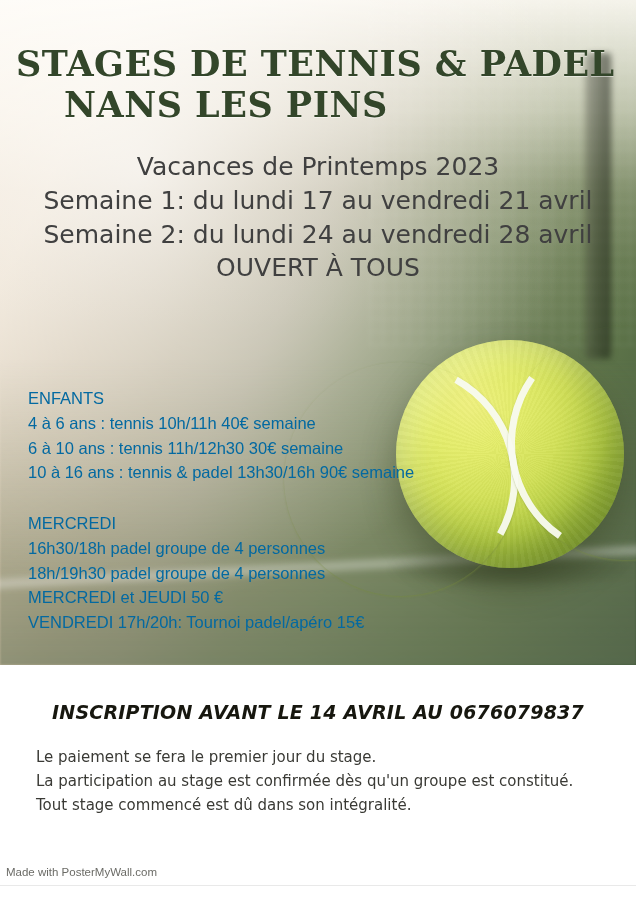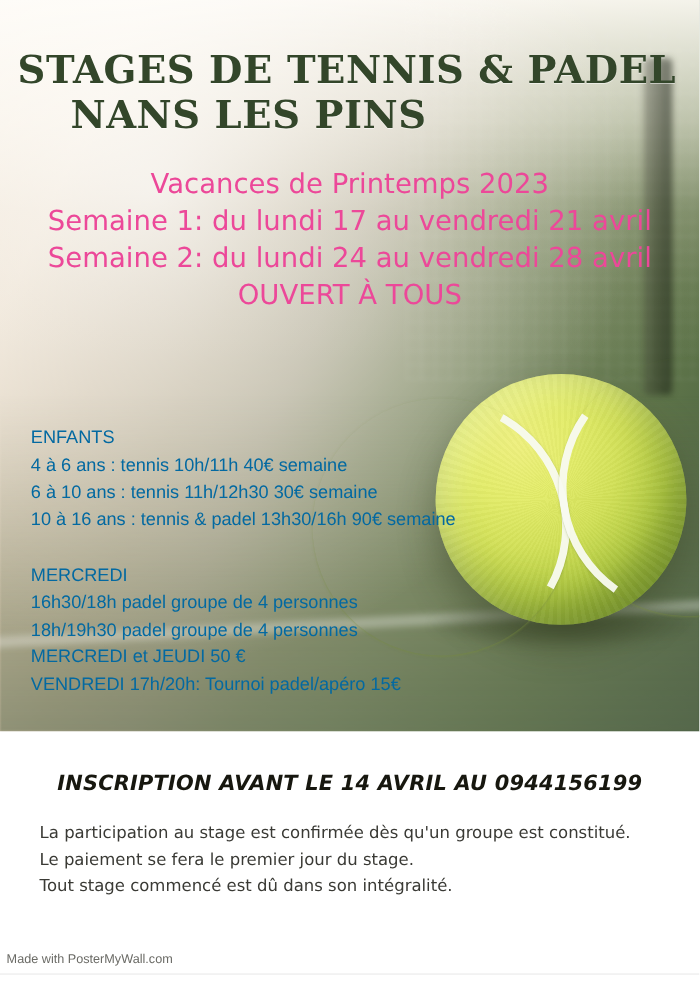--- a/index.html
+++ b/index.html
@@ -193,21 +193,21 @@
   .headline .l1 { display: block; }
   .headline .l2 { display: block; margin-left: 48px; }
 
   
   .dates {
     position: absolute;
     left: 0;
     top: 150px;
     width: 636px;
     text-align: center;
-    color: #ec4899;
+    color: #404040;
     font-size: 25px;
     line-height: 1.35;
     font-family: "DejaVu Sans", sans-serif;
   }
   .dates div { display: block; }
 
   
   .program {
     position: absolute;
     left: 28px;
@@ -311,23 +311,23 @@
     <div class="blank"></div>
     <div class="blank"></div>
     <div class="row">MERCREDI</div>
     <div class="row">16h30/18h padel groupe de 4 personnes</div>
     <div class="row">18h/19h30 padel groupe de 4 personnes</div>
     <div class="row">MERCREDI et JEUDI 50 €</div>
     <div class="row">VENDREDI 17h/20h: Tournoi padel/apéro 15€</div>
   </div>
 
   <div class="bottom">
-    <div class="inscription">INSCRIPTION AVANT LE 14 AVRIL AU 0944156199</div>
+    <div class="inscription">INSCRIPTION AVANT LE 14 AVRIL AU 0676079837</div>
     <div class="terms">
+      <div>Le paiement se fera le premier jour du stage.</div>
       <div>La participation au stage est confirmée dès qu'un groupe est constitué.</div>
-      <div>Le paiement se fera le premier jour du stage.</div>
       <div>Tout stage commencé est dû dans son intégralité.</div>
     </div>
     <div class="credit">Made with PosterMyWall.com</div>
     <div class="bottom-strip"></div>
   </div>
 
 </div>
 
 </body></html>

